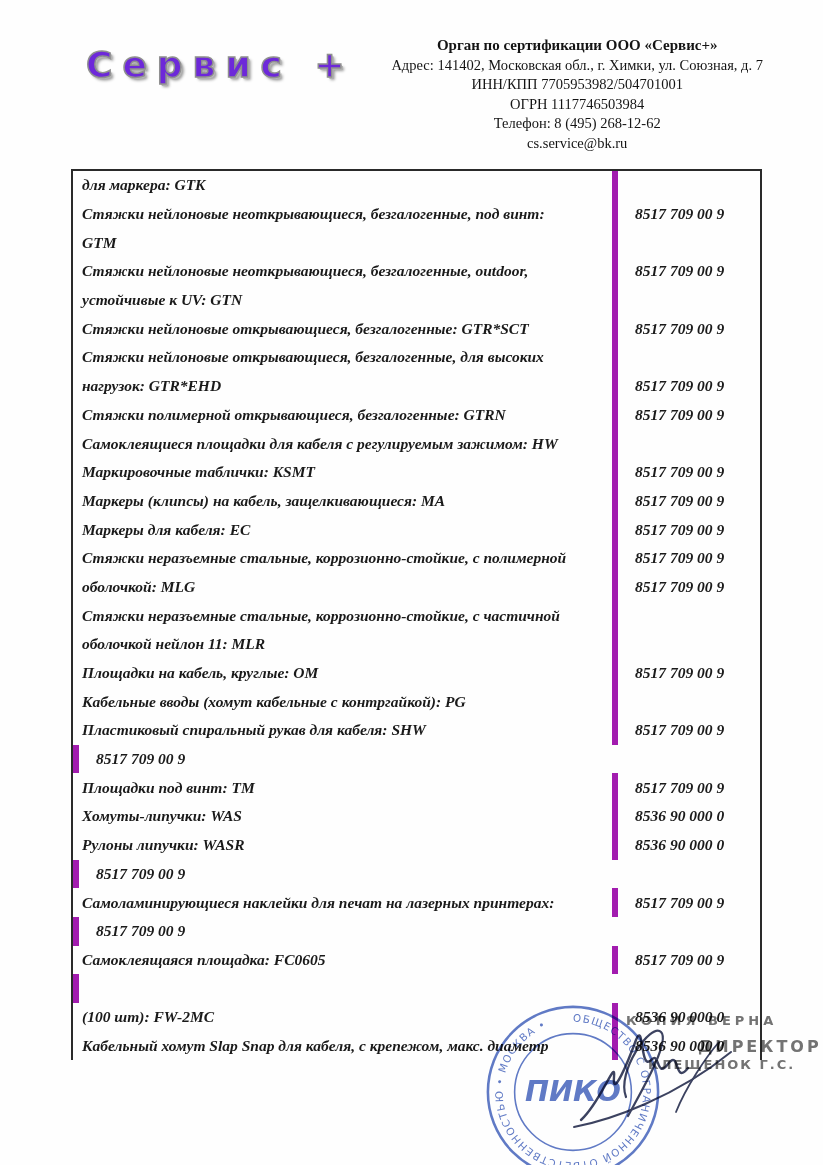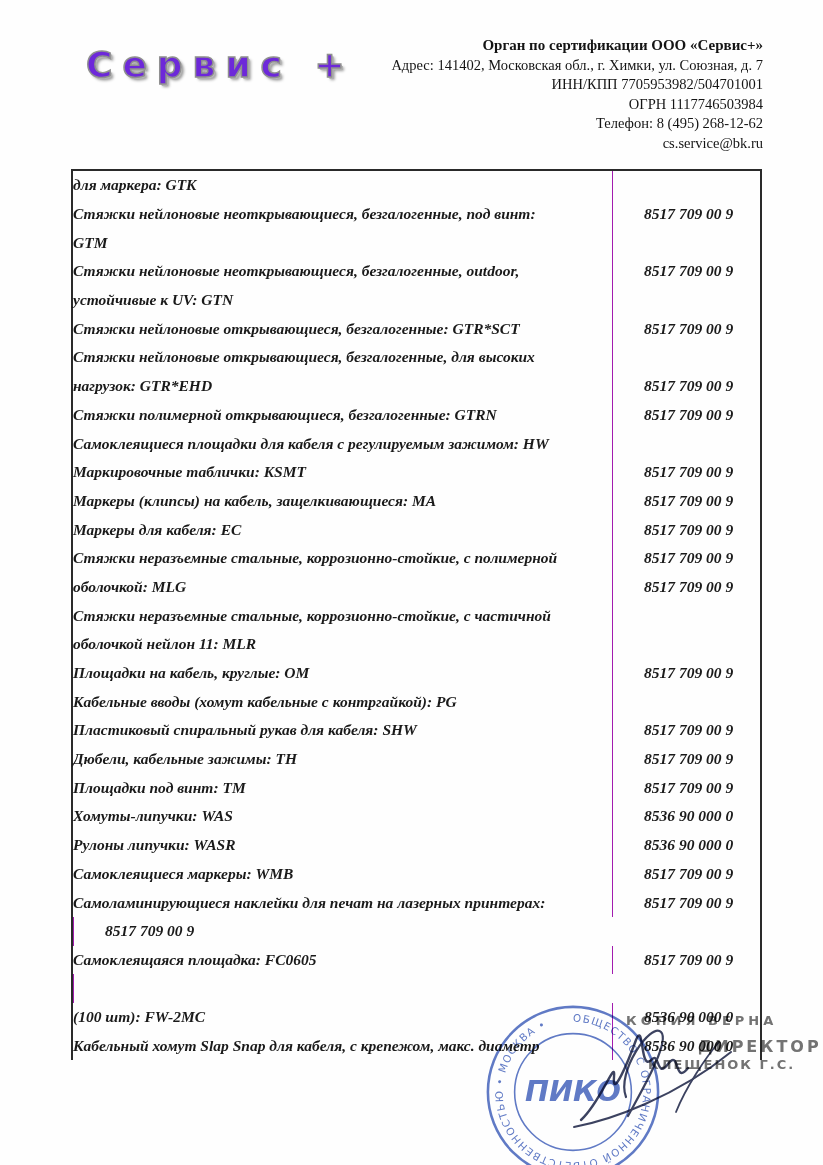--- a/index.html
+++ b/index.html
@@ -13,35 +13,35 @@
   .logo{
     position:absolute;left:86px;top:44px;
     font-family:"DejaVu Sans",sans-serif;
     font-size:36px;font-weight:bold;letter-spacing:10px;
     color:#6d28d9;
     text-shadow:1px 1px 0 #bdbdbd,2px 2px 0 #b0b0b0,3px 3px 3px #9a9a9a,-1px -1px 0 #f8f8f8;
     -webkit-text-stroke:1.5px #8f8f8f;
     white-space:nowrap;
   }
   .contact{
-    position:absolute;top:36px;right:60px;text-align:right;
+    position:absolute;top:36px;right:60px;text-align:center;
     font-size:14.5px;line-height:19.6px;color:#141414;white-space:nowrap;
   }
   .contact .org{font-weight:bold;font-size:15px;}
 
   
   .doc-table{
     position:absolute;left:71px;top:169px;width:691px;box-sizing:border-box;
     border-top:2px solid #2a2a2a;border-left:2px solid #2a2a2a;border-right:2px solid #2a2a2a;
     font-style:italic;font-weight:bold;font-size:15.5px;
   }
   .trow{display:flex;height:28.7px;align-items:center;}
   .tcell{box-sizing:border-box;}
-  .tcell.desc{width:539px;flex:none;padding-left:0;padding-right:4px;white-space:nowrap;overflow:visible;}
-  .tcell.code{flex:1;align-self:stretch;display:flex;align-items:center;border-left:1px solid #a21caf;padding-left:31px;white-space:nowrap;}
+  .tcell.desc{width:539px;flex:none;padding-left:9px;padding-right:4px;white-space:nowrap;overflow:visible;}
+  .tcell.code{flex:1;align-self:stretch;display:flex;align-items:center;border-left:6px solid #a21caf;padding-left:17px;white-space:nowrap;}
 
   
   .stamp{
     position:absolute;left:479px;top:998px;width:188px;height:188px;
     mix-blend-mode:multiply;opacity:.88;
   }
   .signature{
     position:absolute;left:556px;top:1002px;width:195px;height:145px;
     mix-blend-mode:multiply;opacity:.92;
   }
@@ -162,41 +162,39 @@
     <div class="tcell desc">Кабельные вводы (хомут кабельные с контргайкой): PG</div>
     <div class="tcell code"></div>
   </div>
 
   <div class="trow">
     <div class="tcell desc">Пластиковый спиральный рукав для кабеля: SHW</div>
     <div class="tcell code">8517 709 00 9</div>
   </div>
 
   <div class="trow">
-    <div class="tcell desc">Дюбели, кабельные зажимы: TH</div>
     <div class="tcell code">8517 709 00 9</div>
   </div>
 
   <div class="trow">
     <div class="tcell desc">Площадки под винт: TM</div>
     <div class="tcell code">8517 709 00 9</div>
   </div>
 
   <div class="trow">
     <div class="tcell desc">Хомуты-липучки: WAS</div>
     <div class="tcell code">8536 90 000 0</div>
   </div>
 
   <div class="trow">
     <div class="tcell desc">Рулоны липучки: WASR</div>
     <div class="tcell code">8536 90 000 0</div>
   </div>
 
   <div class="trow">
-    <div class="tcell desc">Самоклеящиеся маркеры: WMB</div>
     <div class="tcell code">8517 709 00 9</div>
   </div>
 
   <div class="trow">
     <div class="tcell desc">Самоламинирующиеся наклейки для печат на лазерных принтерах:</div>
     <div class="tcell code">8517 709 00 9</div>
   </div>
 
   <div class="trow">
     <div class="tcell code">8517 709 00 9</div>

